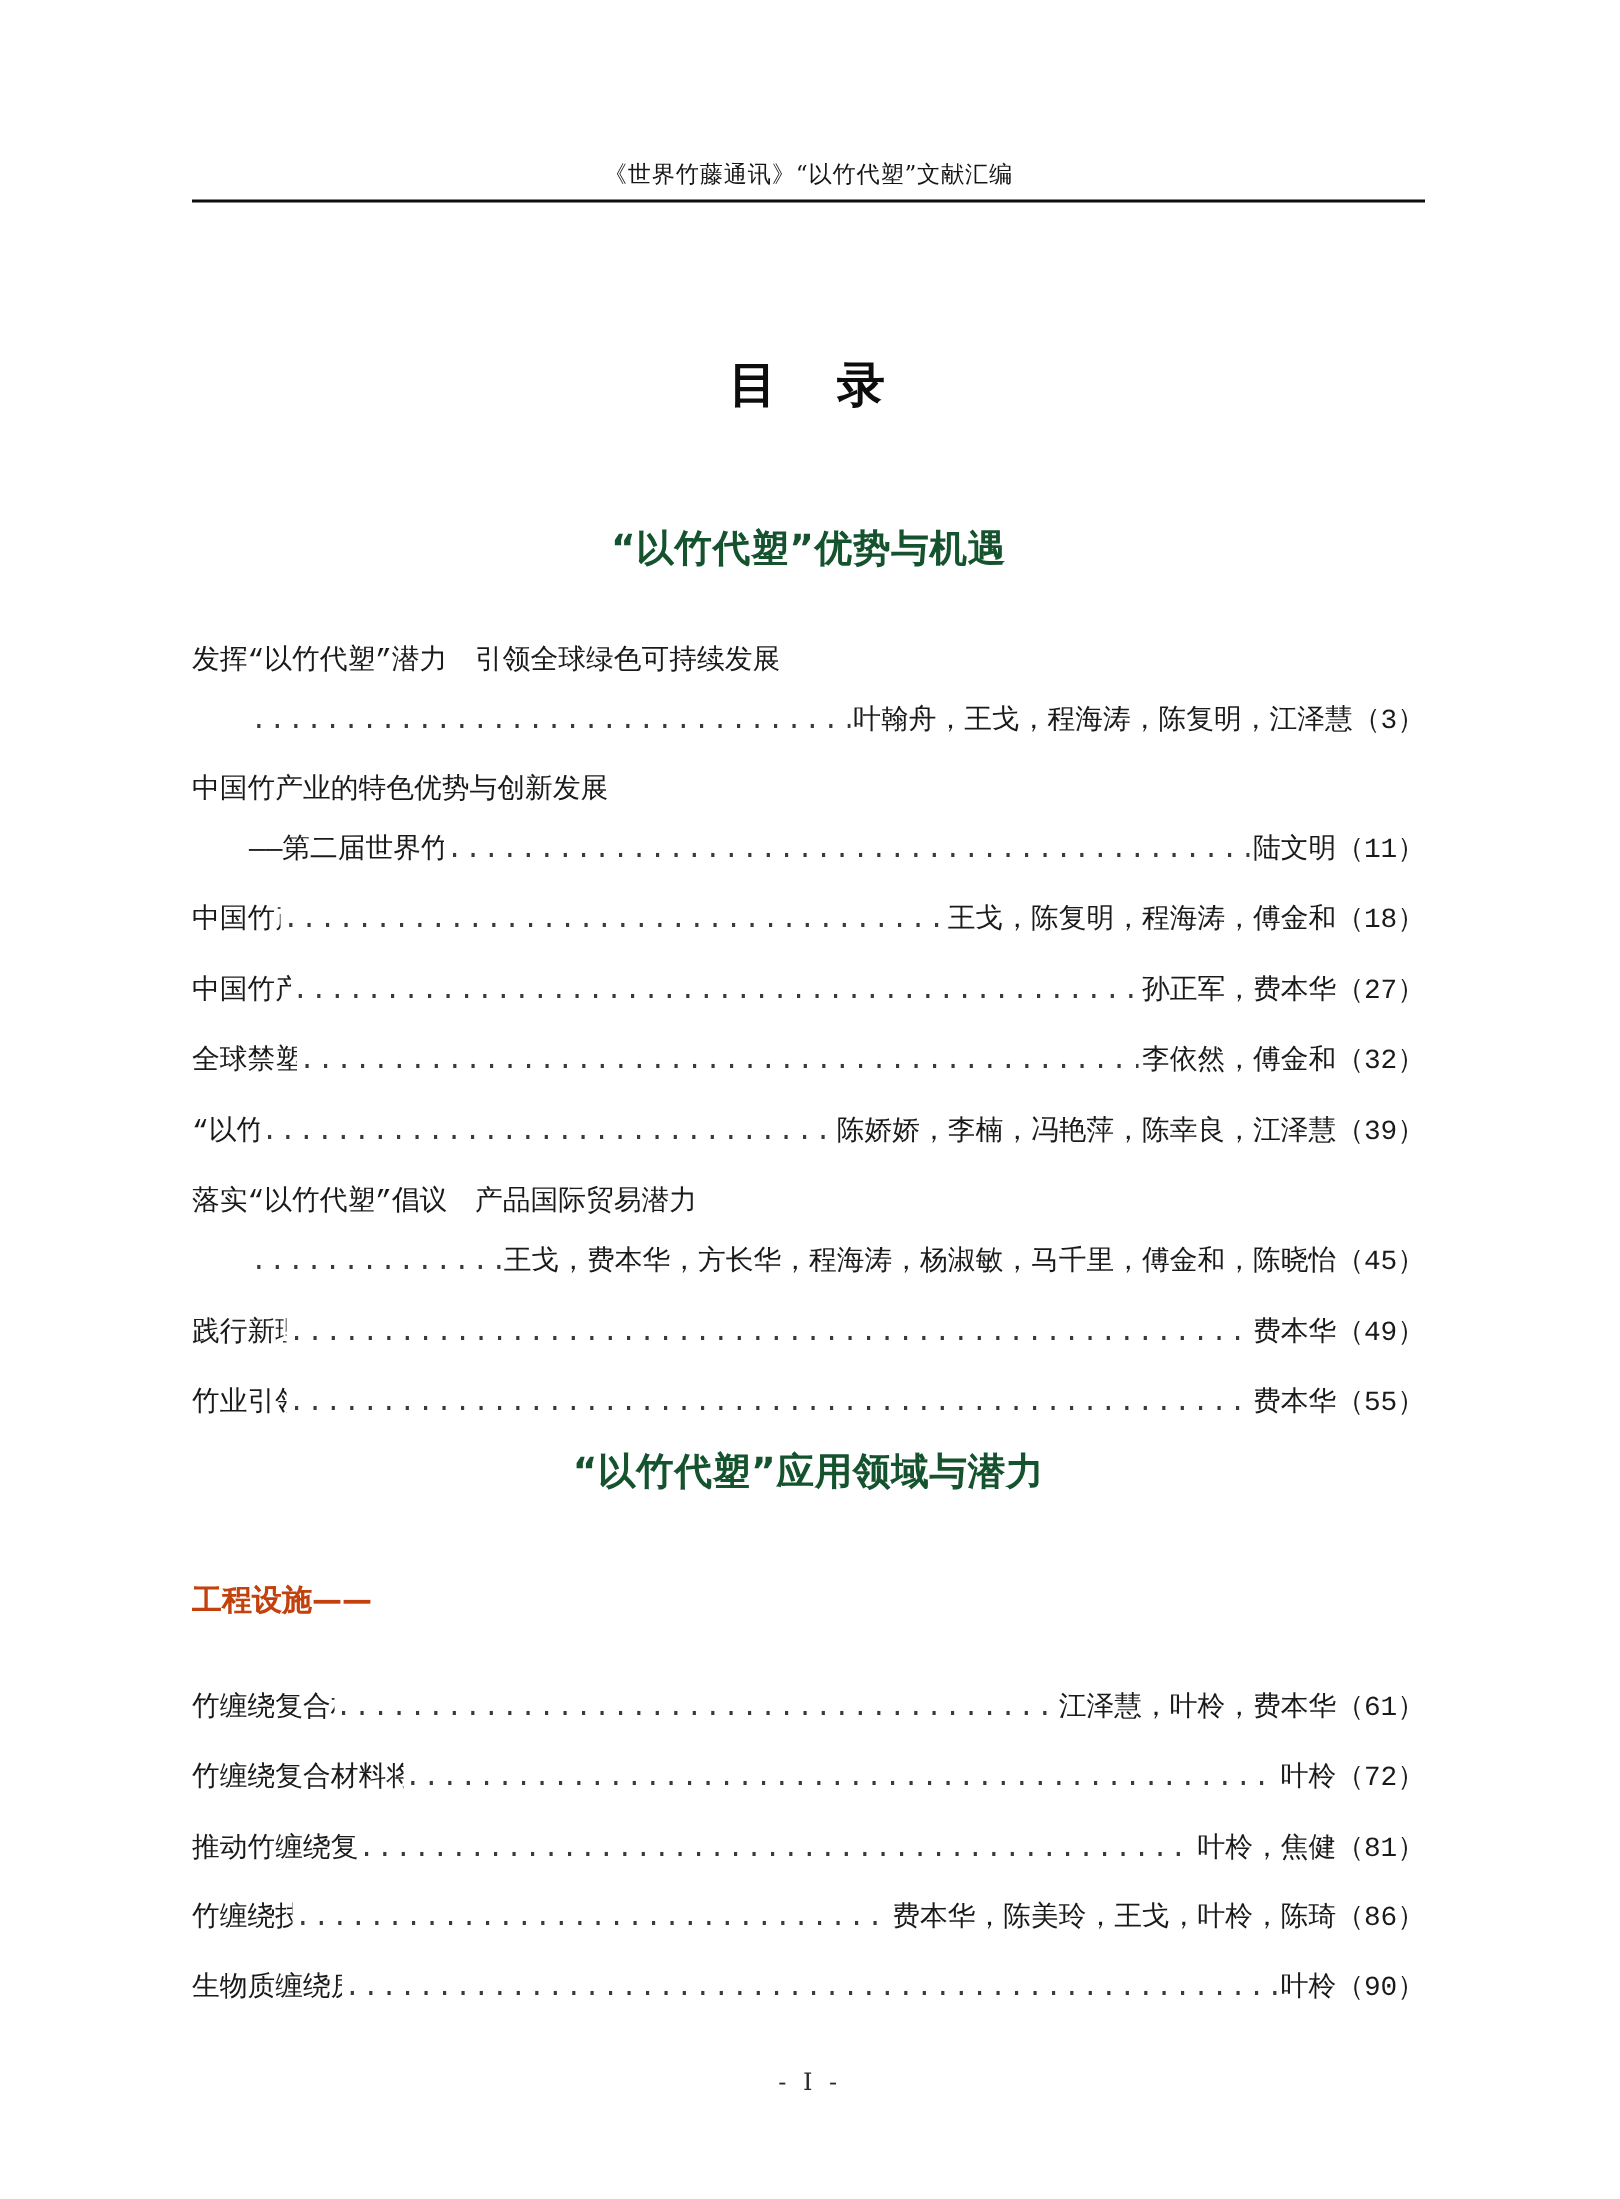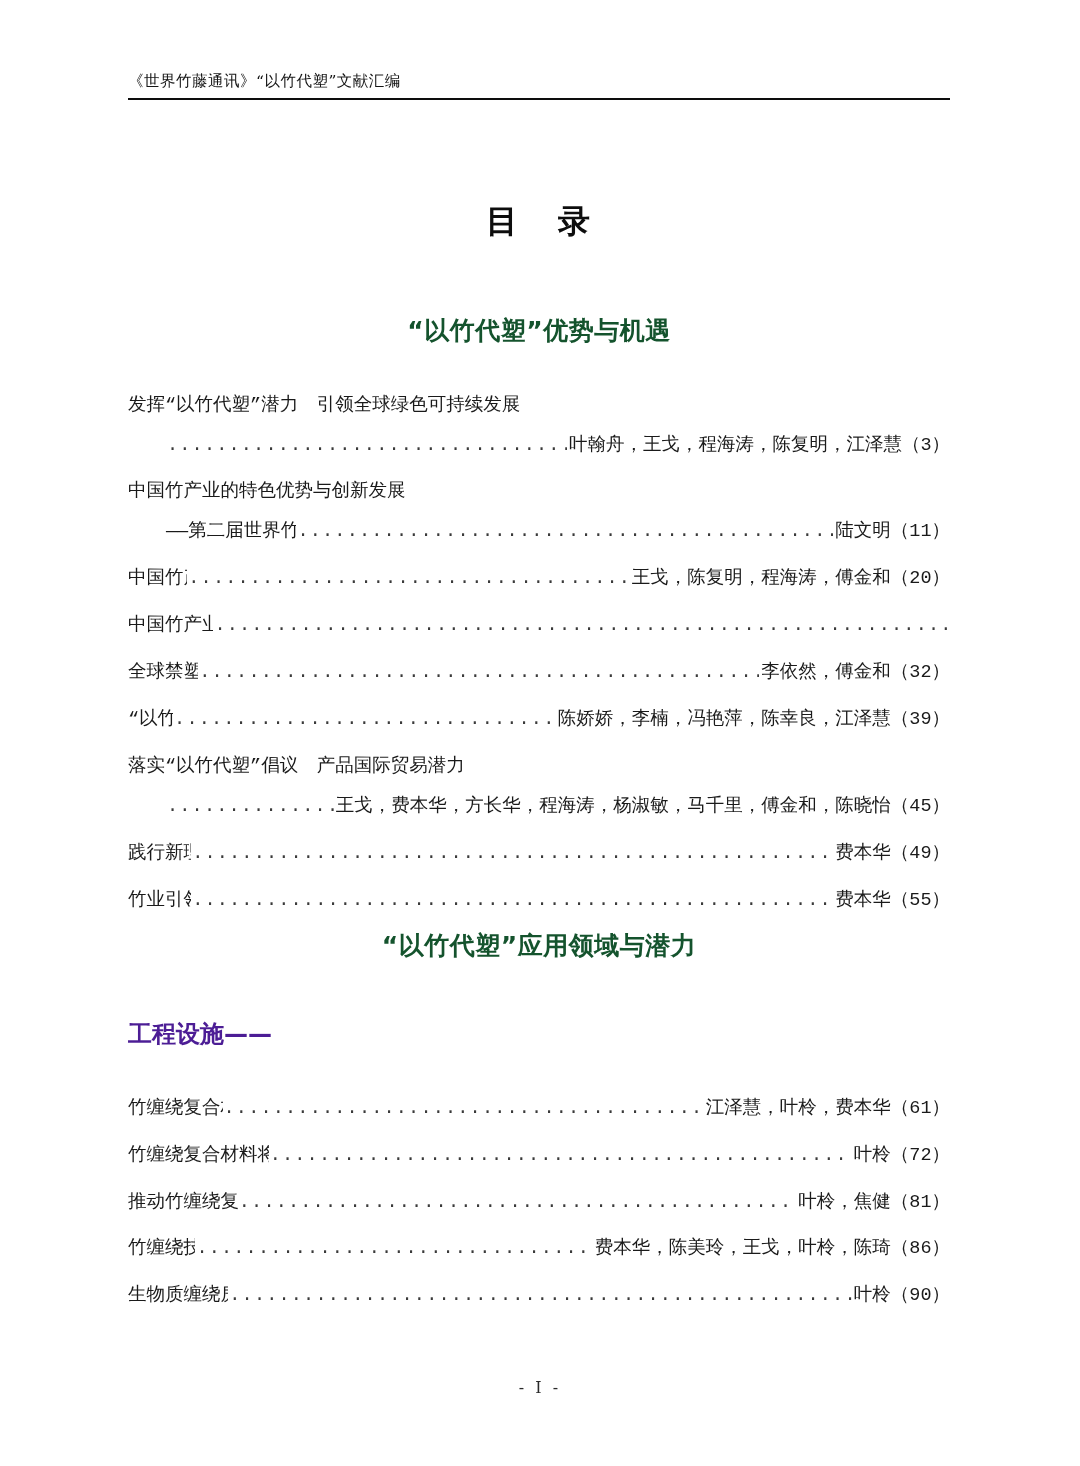--- a/index.html
+++ b/index.html
@@ -26,27 +26,28 @@
     left: 128px;
     top: 0;
     width: 822px;
   }
 
   
   .header-block {
     padding-top: 72px;
   }
   .header-text {
-    text-align: left;
+    text-align: center;
     font-family: "DejaVu Serif", "Liberation Serif", serif;
     font-size: 15.5px;
     letter-spacing: 0.5px;
     color: #151515;
     line-height: 1.2;
     padding-bottom: 7px;
+    margin-top: 35px;
   }
   .header-rule {
     height: 0;
     border-top: 2.6px solid #0d0d0d;
     width: 100%;
   }
 
   
   .doc-title {
     text-align: center;
@@ -71,22 +72,22 @@
     letter-spacing: 0.5px;
     color: #14532d;
   }
   .sec1-heading { margin-top: 70px; }
   .sec2-heading { }
 
   
   .group-label {
     font-family: "DejaVu Sans", "Liberation Sans", sans-serif;
     font-weight: bold;
-    font-size: 24px;
-    color: #4c1d95;
+    font-size: 20px;
+    color: #c2410c;
     margin-top: 56px;
     margin-bottom: 6px;
   }
 
   
   .toc-list {
     margin-top: 40px;
   }
   .toc-entry {
     margin-bottom: 9px;
@@ -180,27 +181,28 @@
             <div class="toc-line toc-cont indent">
               <span class="title-part">——第二届世界竹藤大会亮点回顾与国际竹藤组织发展成就巡礼</span>
               <span class="leader"></span>
               <span class="ref-part"><span>陆文明</span><span>（11）</span></span>
             </div>
           </div>
           <div class="toc-entry">
             <div class="toc-line">
               <span class="title-part">中国竹产业的特色优势与创新发展</span>
               <span class="leader"></span>
-              <span class="ref-part"><span>王戈，陈复明，程海涛，傅金和</span><span>（20）</span></span>
+              <span class="ref-part"><span>王戈，陈复明，程海涛，傅金和</span><span>（18）</span></span>
             </div>
           </div>
           <div class="toc-entry">
             <div class="toc-line">
               <span class="title-part">中国竹产业发展的机遇与挑战</span>
               <span class="leader"></span>
+              <span class="ref-part"><span>孙正军，费本华</span><span>（27）</span></span>
             </div>
           </div>
           <div class="toc-entry">
             <div class="toc-line">
               <span class="title-part">全球禁塑政策与竹产业发展机遇</span>
               <span class="leader"></span>
               <span class="ref-part"><span>李依然，傅金和</span><span>（32）</span></span>
             </div>
           </div>
           <div class="toc-entry">

